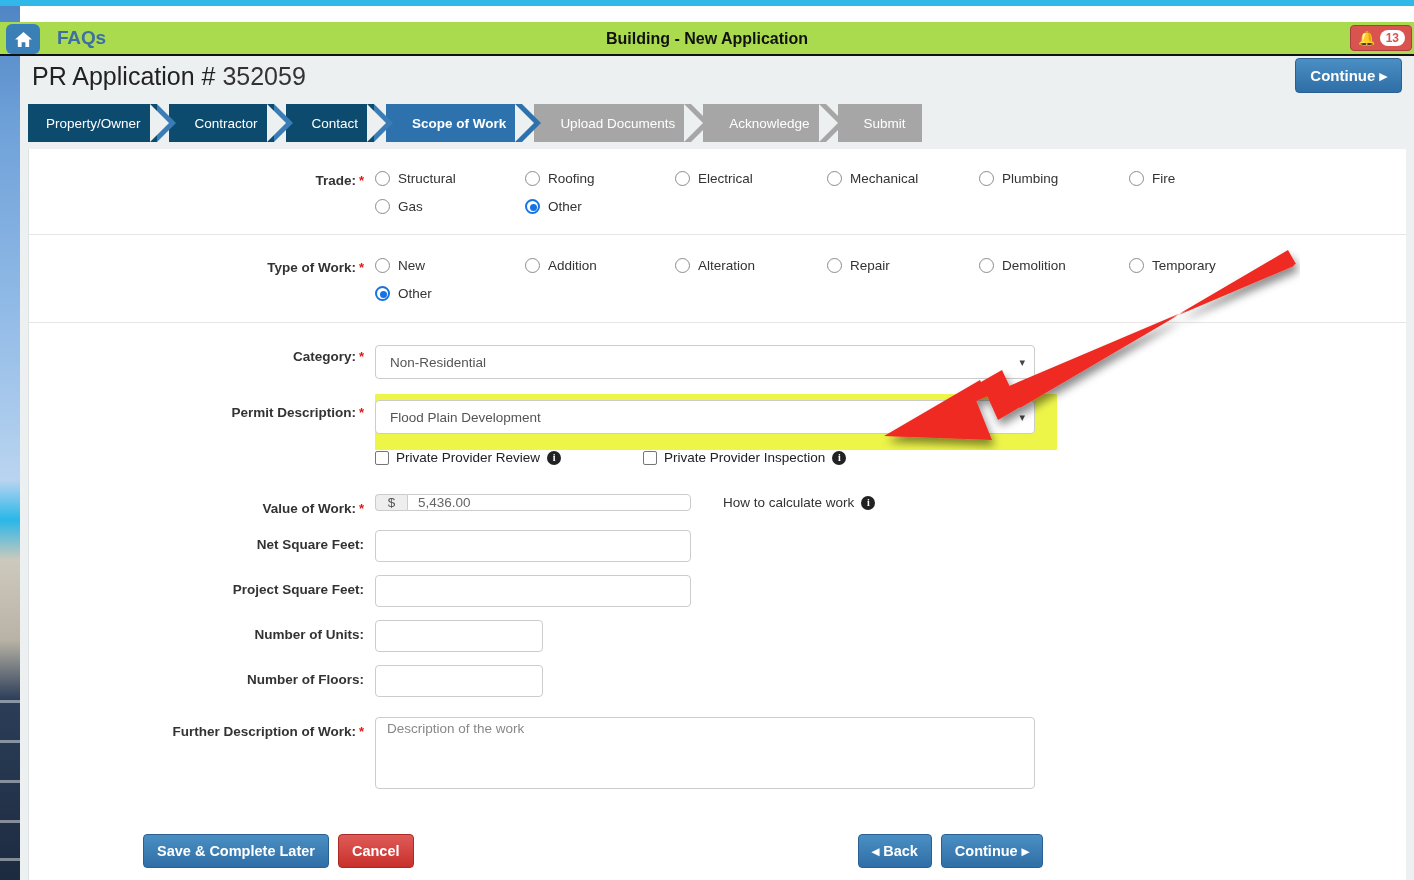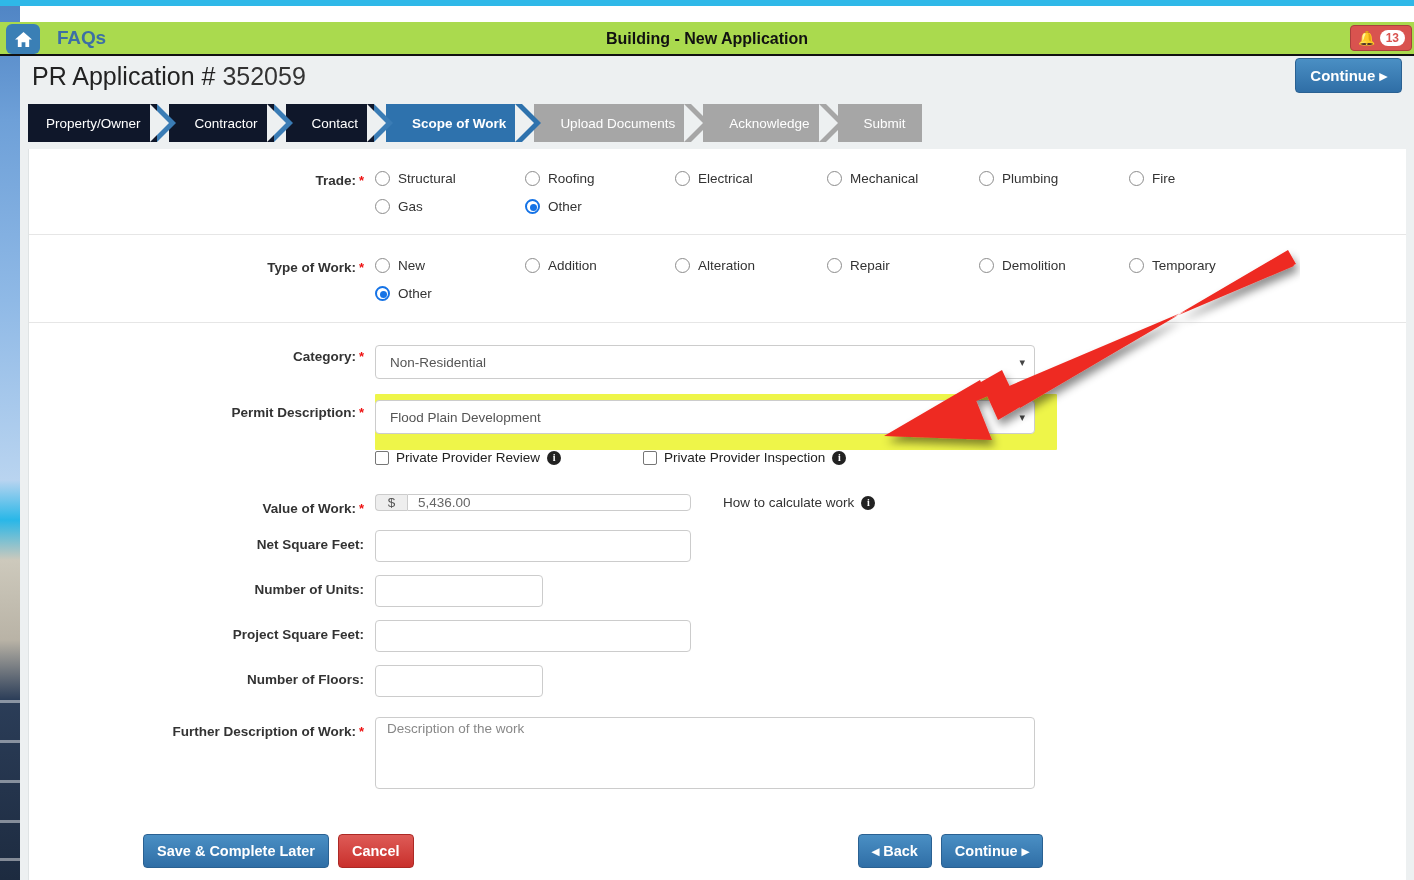--- a/index.html
+++ b/index.html
@@ -106,21 +106,21 @@
     display: flex; align-items: stretch;
   }
   .step {
     position: relative;
     display: flex; align-items: center;
     height: 38px; padding: 0 16px 0 26px;
     font-size: 13.5px; color: #ffffff;
     cursor: pointer; margin-right: 12px;
   }
   .step:first-child { padding-left: 18px; }
-  .step.done { background: #0f172a; }
+  .step.done { background: #0c4a6e; }
   .step.current { background: #2e72ad; font-weight: bold; }
   .step.todo { background: #a6a6a6; }
   .step::after {
     content: ""; position: absolute; right: -19px; top: 0;
     width: 0; height: 0;
     border-top: 19px solid transparent;
     border-bottom: 19px solid transparent;
     border-left: 19px solid #3a7cb5;
     z-index: 2;
   }
@@ -439,27 +439,27 @@
         </div>
       </div>
     </div>
 
     <div class="row" style="padding-top:14px;">
       <div class="lbl" style="padding-top:7px;">Net Square Feet:</div>
       <div class="field" style="width:316px;"></div>
     </div>
 
     <div class="row" style="padding-top:13px;">
+      <div class="lbl" style="padding-top:7px;">Project Square Feet:</div>
+      <div class="field" style="width:316px;"></div>
+    </div>
+
+    <div class="row" style="padding-top:13px;">
       <div class="lbl" style="padding-top:7px;">Number of Units:</div>
       <div class="field" style="width:168px;"></div>
-    </div>
-
-    <div class="row" style="padding-top:13px;">
-      <div class="lbl" style="padding-top:7px;">Project Square Feet:</div>
-      <div class="field" style="width:316px;"></div>
     </div>
 
     <div class="row" style="padding-top:13px;">
       <div class="lbl" style="padding-top:7px;">Number of Floors:</div>
       <div class="field" style="width:168px;"></div>
     </div>
 
     <div class="row" style="padding-top:20px;">
       <div class="lbl" style="padding-top:7px;">
         <span>Further Description of Work:</span><span class="req">*</span>

